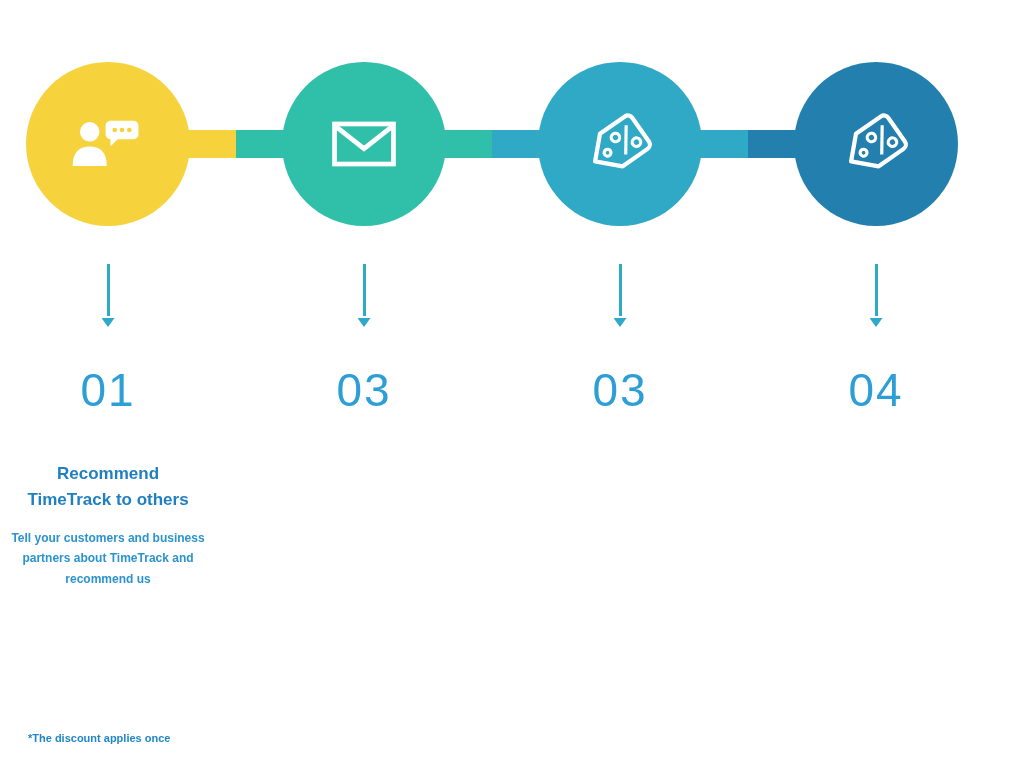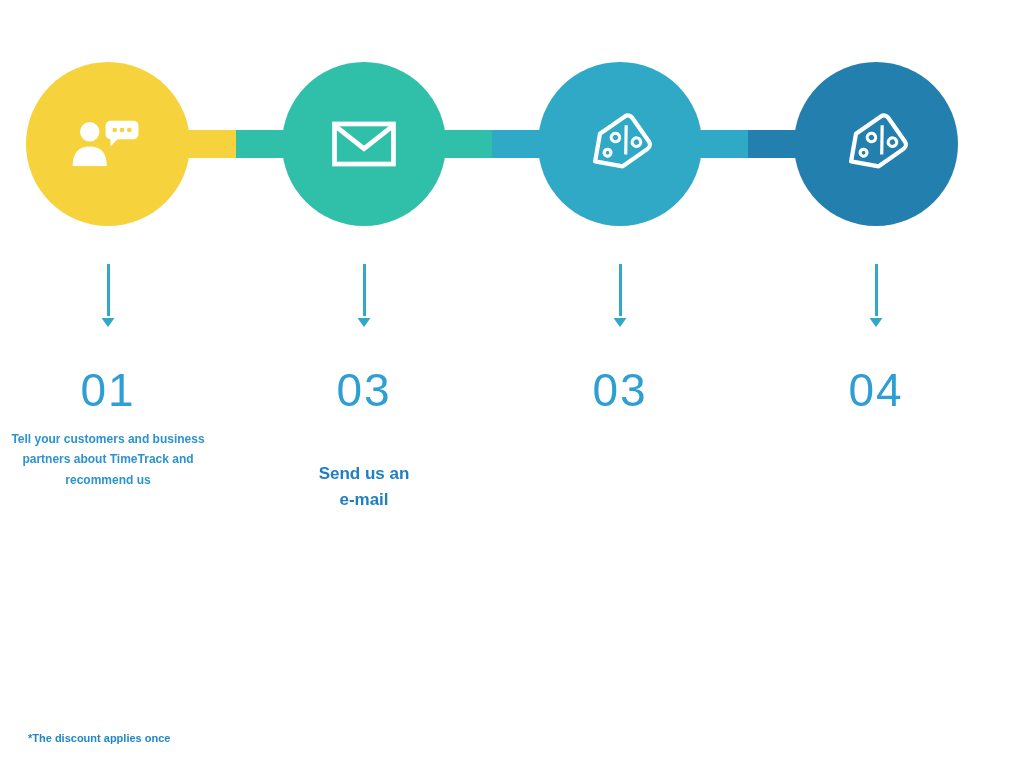--- a/index.html
+++ b/index.html
@@ -83,39 +83,39 @@
             <circle cx="43.5" cy="12.5" r="1.9" fill="#F6D33C"></circle>
             <circle cx="49.5" cy="12.5" r="1.9" fill="#F6D33C"></circle>
           </svg>
         </span>
       </div>
       <div class="pointer">
         <div class="line" style="background: rgb(47, 169, 198);"></div>
         <div class="arrow" style="background: rgb(47, 169, 198);"></div>
       </div>
       <div class="step-number">01</div>
+      <div class="step-title">Recommend
+TimeTrack to others</div>
       <div class="step-body">Tell your customers and business partners about TimeTrack and recommend us</div>
     </div>
 
     <div class="step-col">
       <div class="circle" style="background: rgb(48, 191, 168);">
         <span>
           <svg width="66" height="48" viewBox="0 0 56 40" fill="none">
             <rect x="3" y="3" width="50" height="34" stroke="#ffffff" stroke-width="4" fill="none"></rect>
             <path d="M4 5 L28 24 L52 5" stroke="#ffffff" stroke-width="4" fill="none"></path>
           </svg>
         </span>
       </div>
       <div class="pointer">
         <div class="line" style="background: rgb(47, 169, 198);"></div>
         <div class="arrow" style="background: rgb(47, 169, 198);"></div>
       </div>
       <div class="step-number">03</div>
-      <div class="step-title">Send us an
-e-mail</div>
     </div>
 
     <div class="step-col">
       <div class="circle" style="background: rgb(47, 169, 198);">
         <span>
           <svg width="74" height="74" viewBox="0 0 56 56" fill="none">
             <g transform="rotate(-35 28 28)">
               <path d="M5 28 L20 13 H43 C45.2 13 47 14.8 47 17 V39 C47 41.2 45.2 43 43 43 H20 Z" stroke="#ffffff" stroke-width="3.2" fill="none" stroke-linejoin="round"></path>
               <circle cx="16.5" cy="28" r="2.6" stroke="#ffffff" stroke-width="2.4" fill="none"></circle>
               <circle cx="28" cy="22" r="3.2" stroke="#ffffff" stroke-width="2.4" fill="none"></circle>

